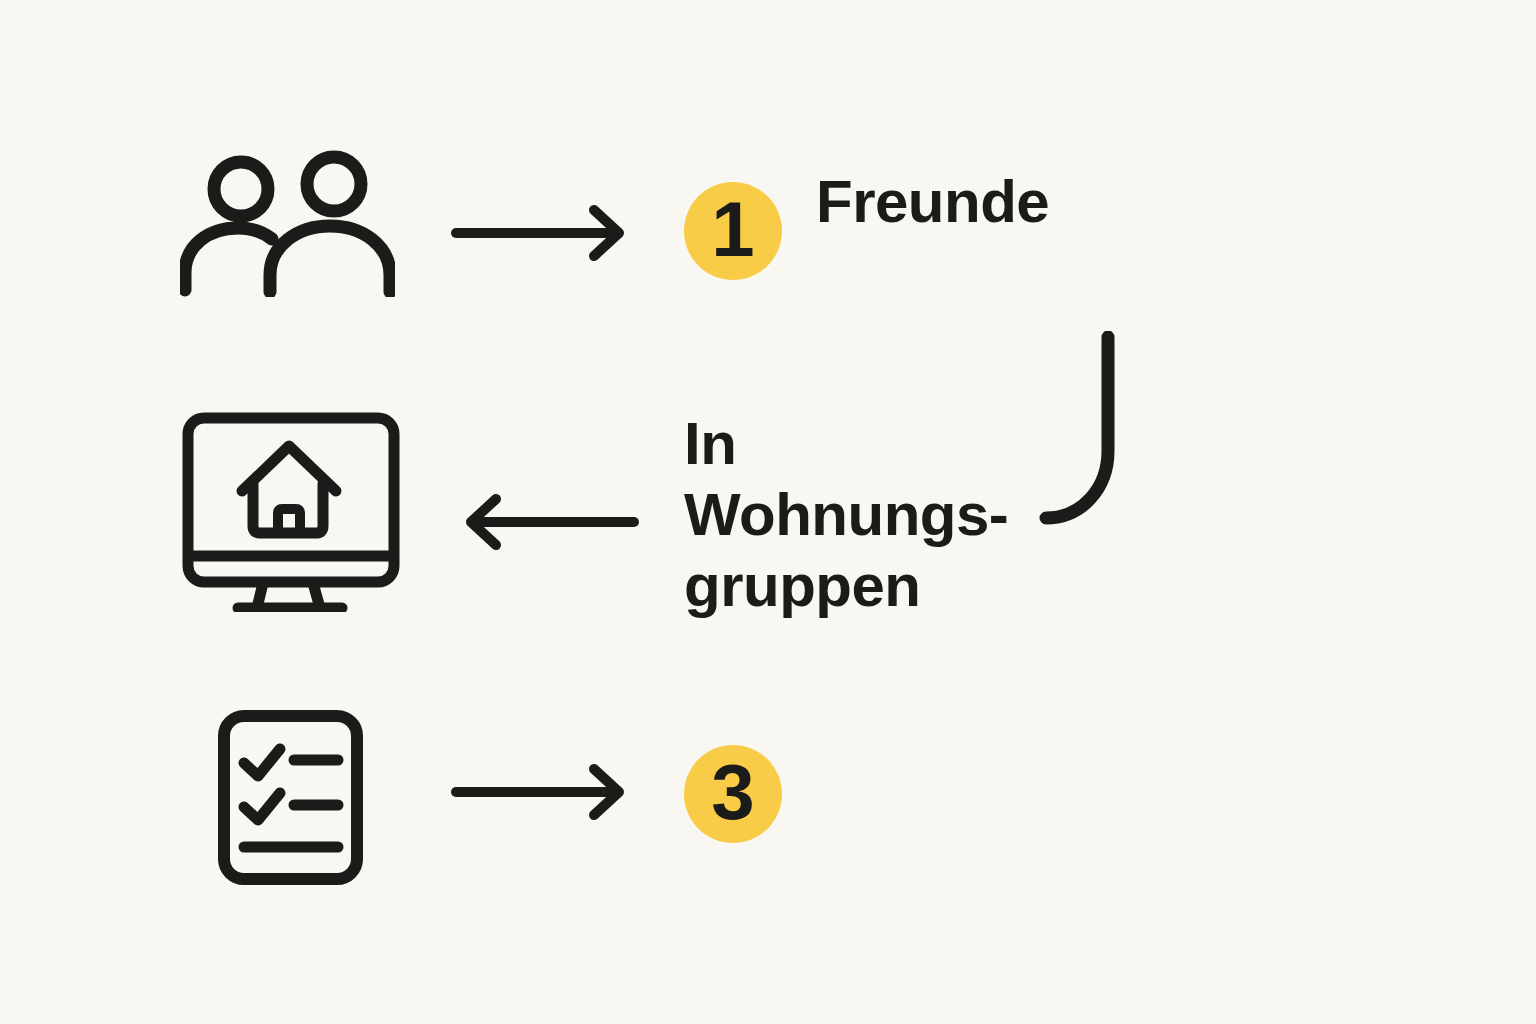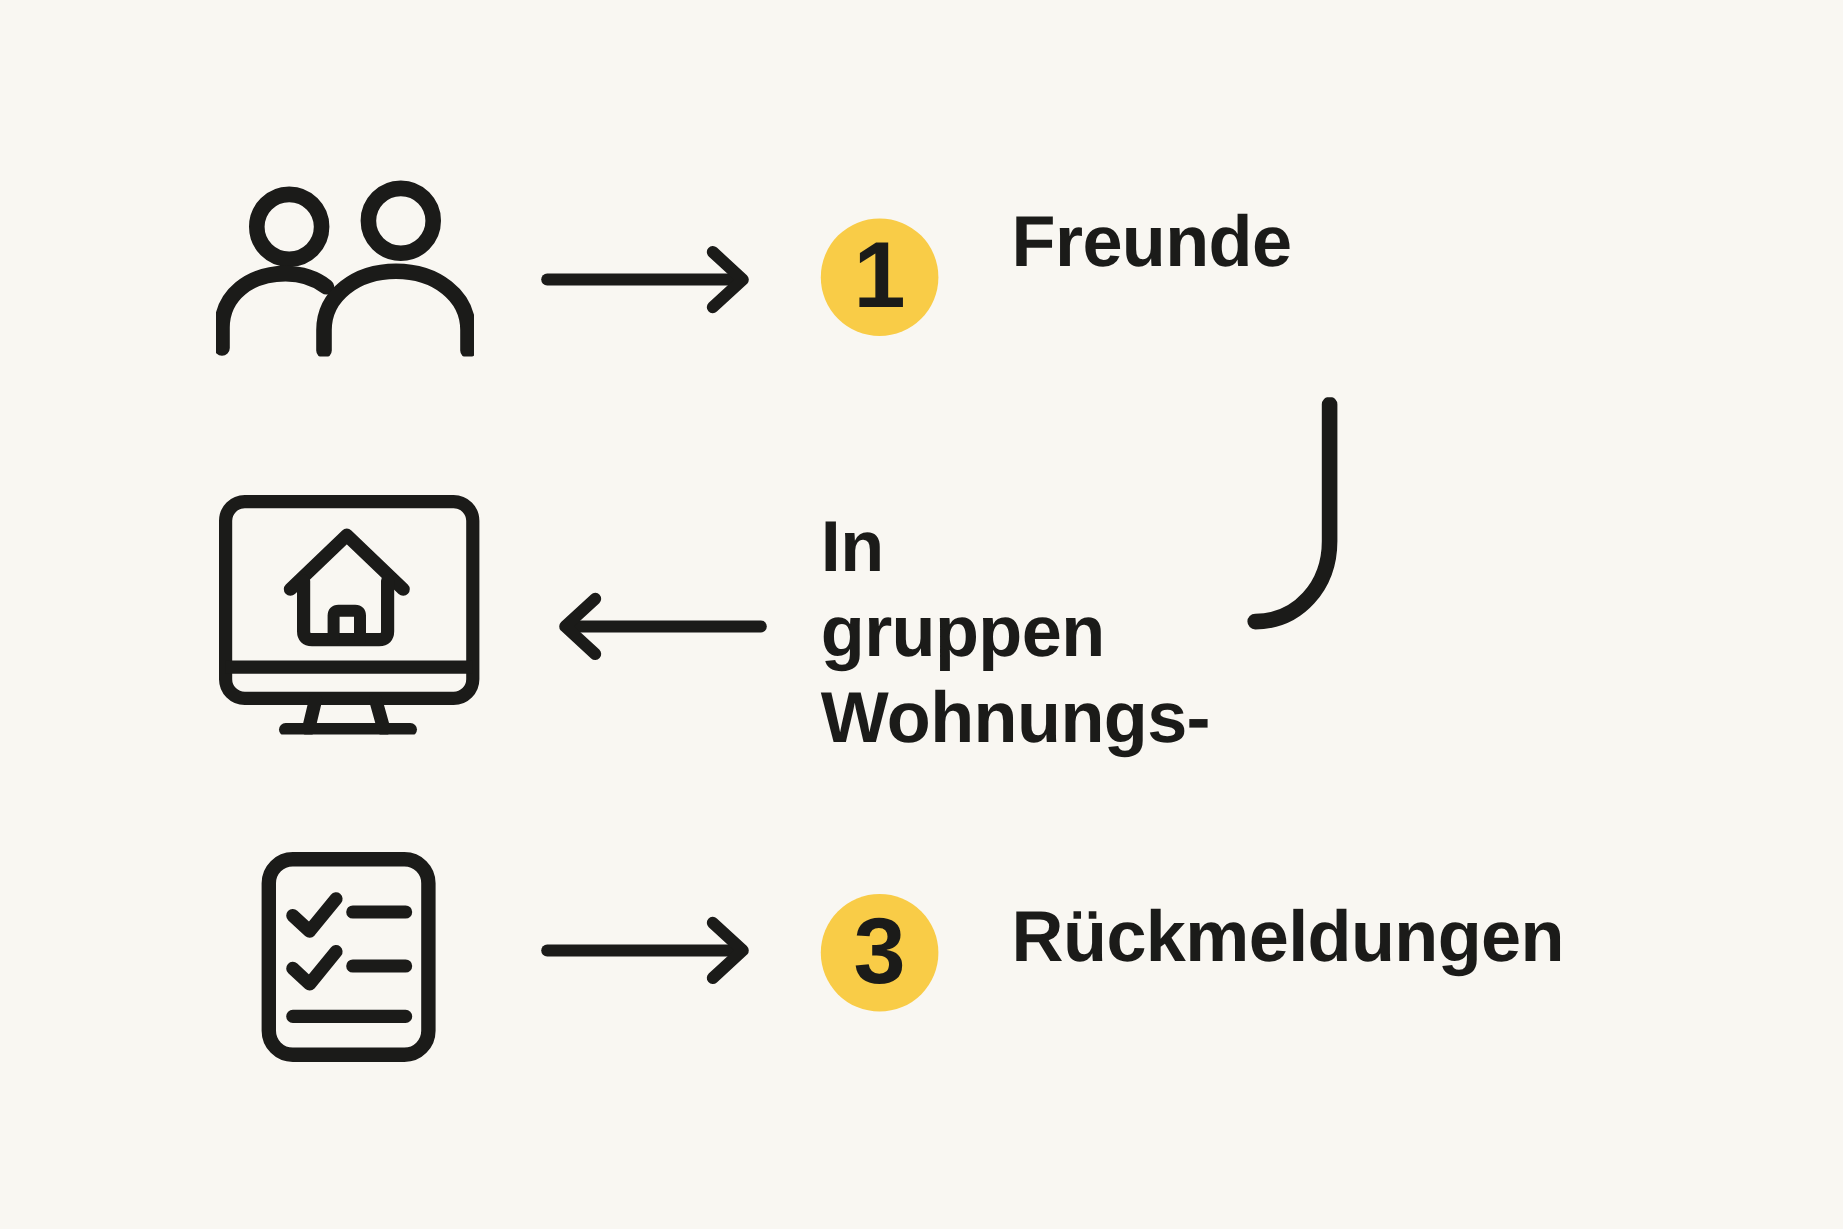--- a/index.html
+++ b/index.html
@@ -39,25 +39,25 @@
     font-size:78px;
     font-weight:700;
     color:var(--ink);
     line-height:1;
     transform:translateY(-2px);
   }
   
   .people-icon   {left:180px;  top:147px;  width:215px; height:150px;}
   .arrow-1       {left:450px;  top:203px;  width:190px; height:60px;}
   .badge-1       {left:684px;  top:182px;}
-  .label-1       {left:843px;  top:166px;text-align:right;}
+  .label-1       {left:816px;  top:166px;text-align:right;}
   .connector     {left:1038px; top:331px;  width:78px;  height:195px;}
   .monitor-icon  {left:182px;  top:412px;  width:218px; height:200px;}
   .arrow-2       {left:450px;  top:492px;  width:190px; height:60px;}
-  .label-2       {left:684px;  top:420px;}
+  .label-2       {left:684px;  top:408px;}
   .checklist-icon{left:216px;  top:708px;  width:150px; height:180px;}
   .arrow-3       {left:450px;  top:762px;  width:190px; height:60px;}
   .badge-3       {left:684px;  top:745px;}
   .label-3       {left:843px;  top:745px;}
 </style>
 </head>
 <body>
 
 <div class="stage">
 
@@ -96,22 +96,22 @@
     <path d="M56,196 H160"></path>
   </svg>
 
   <svg class="abs arrow-2" viewBox="0 0 190 60" fill="none" stroke="currentColor" stroke-width="10" stroke-linecap="round" stroke-linejoin="round">
     <path d="M184,30 H23"></path>
     <path d="M46,7 L21,30 L46,53"></path>
   </svg>
 
   <div class="abs label label-2">
     <div>In</div>
+    <div>Wohnungs-</div>
     <div>gruppen</div>
-    <div>Wohnungs-</div>
   </div>
 
   <svg class="abs checklist-icon" viewBox="0 0 150 180" fill="none" stroke="currentColor" stroke-width="12" stroke-linecap="round" stroke-linejoin="round">
     <rect x="8" y="8" width="133" height="163" rx="20"></rect>
     <path d="M28,55 L42,68 L64,41" stroke-width="11"></path>
     <path d="M78,52 H122" stroke-width="11"></path>
     <path d="M28,99 L42,112 L64,85" stroke-width="11"></path>
     <path d="M78,97 H122" stroke-width="11"></path>
     <path d="M28,139 H122" stroke-width="11"></path>
   </svg>
@@ -119,16 +119,15 @@
   <svg class="abs arrow-3" viewBox="0 0 190 60" fill="none" stroke="currentColor" stroke-width="10" stroke-linecap="round" stroke-linejoin="round">
     <path d="M6,30 H167"></path>
     <path d="M144,7 L169,30 L144,53"></path>
   </svg>
 
   <div class="abs badge badge-3">
     <span>3</span>
   </div>
 
   <div class="abs label label-3">
-    <div>Rückmeldungen</div>
   </div>
 
 </div>
 
 </body></html>

